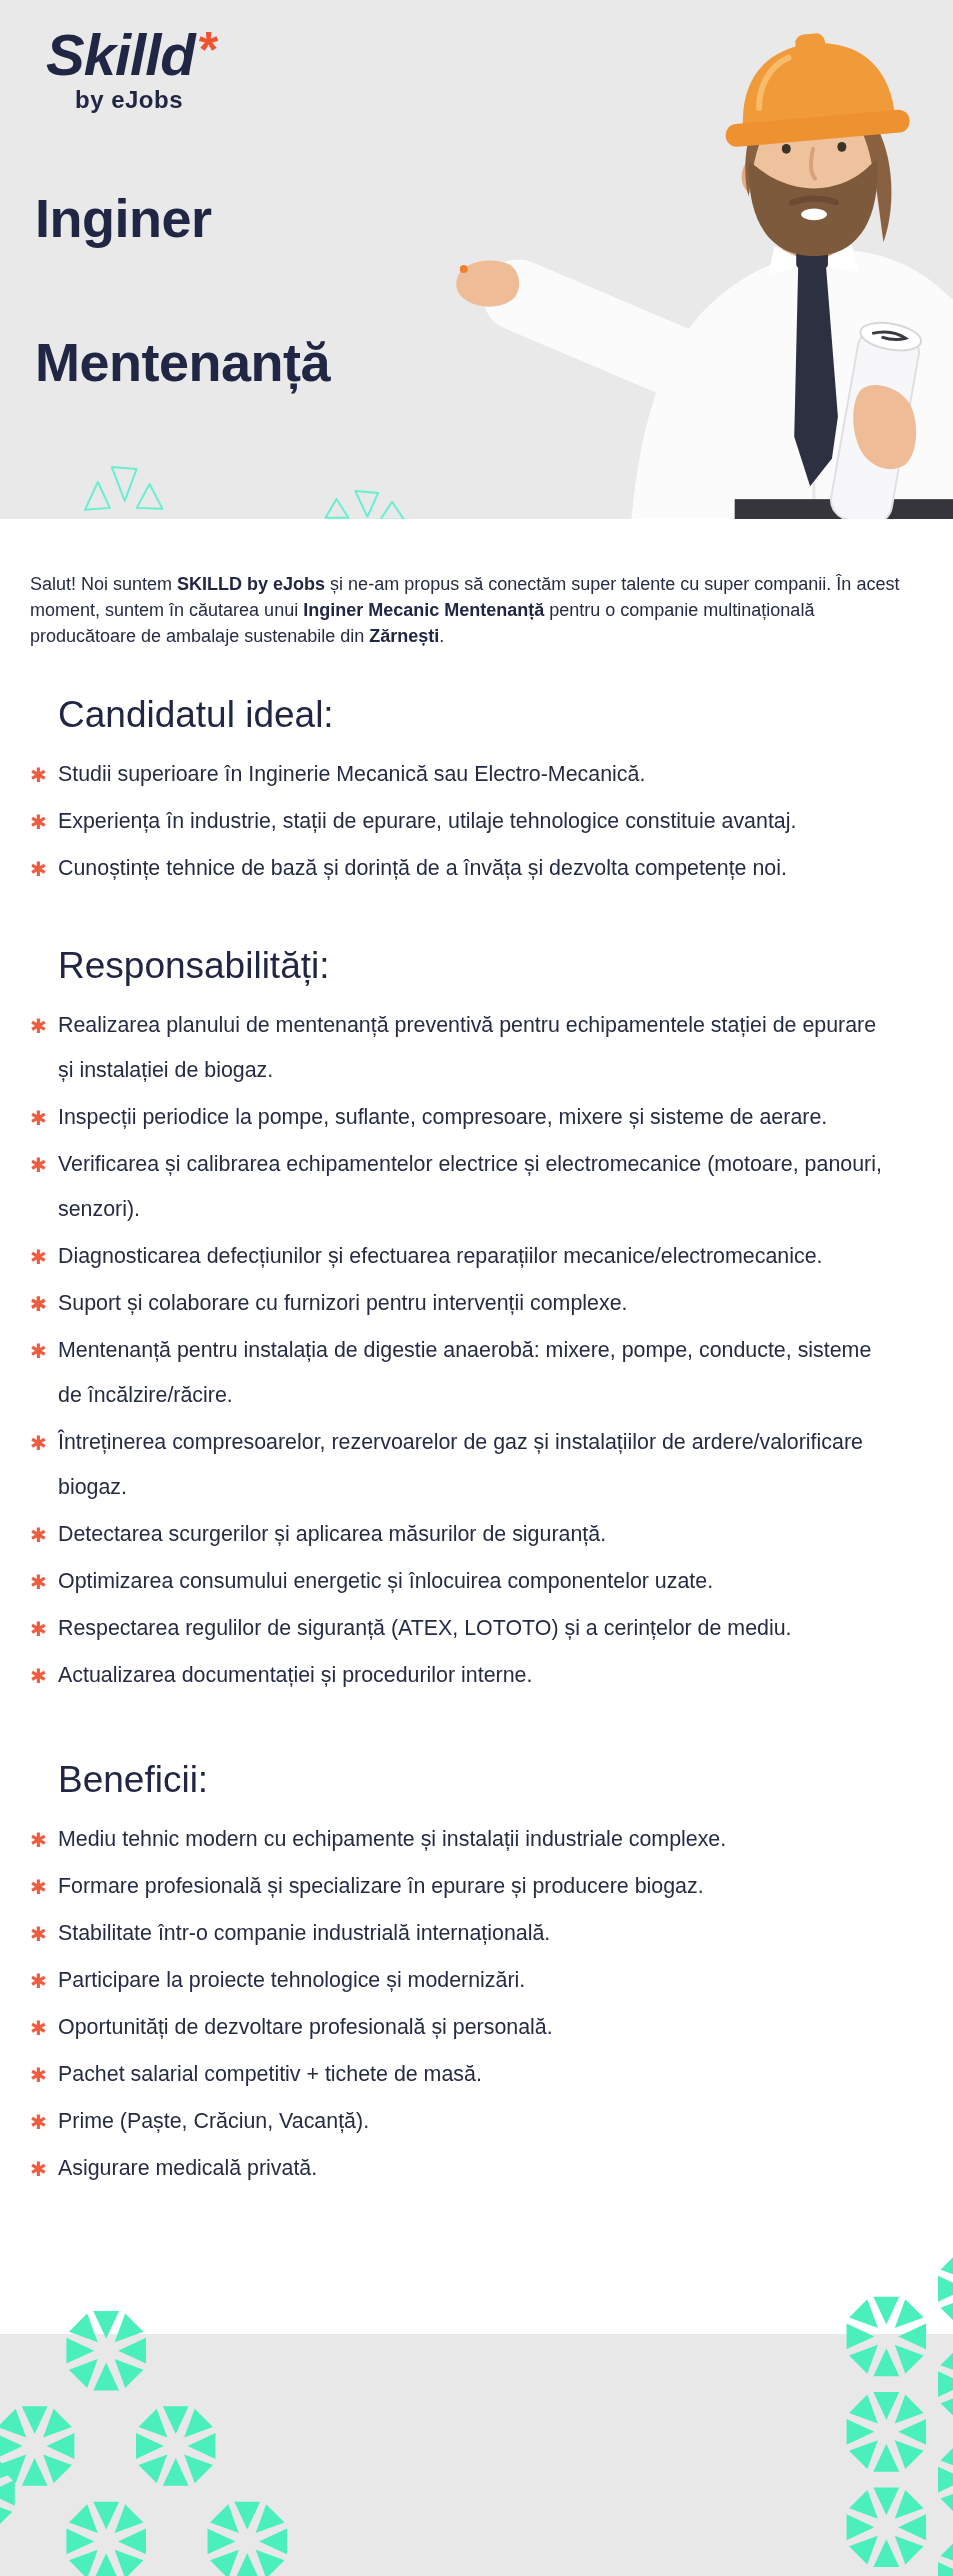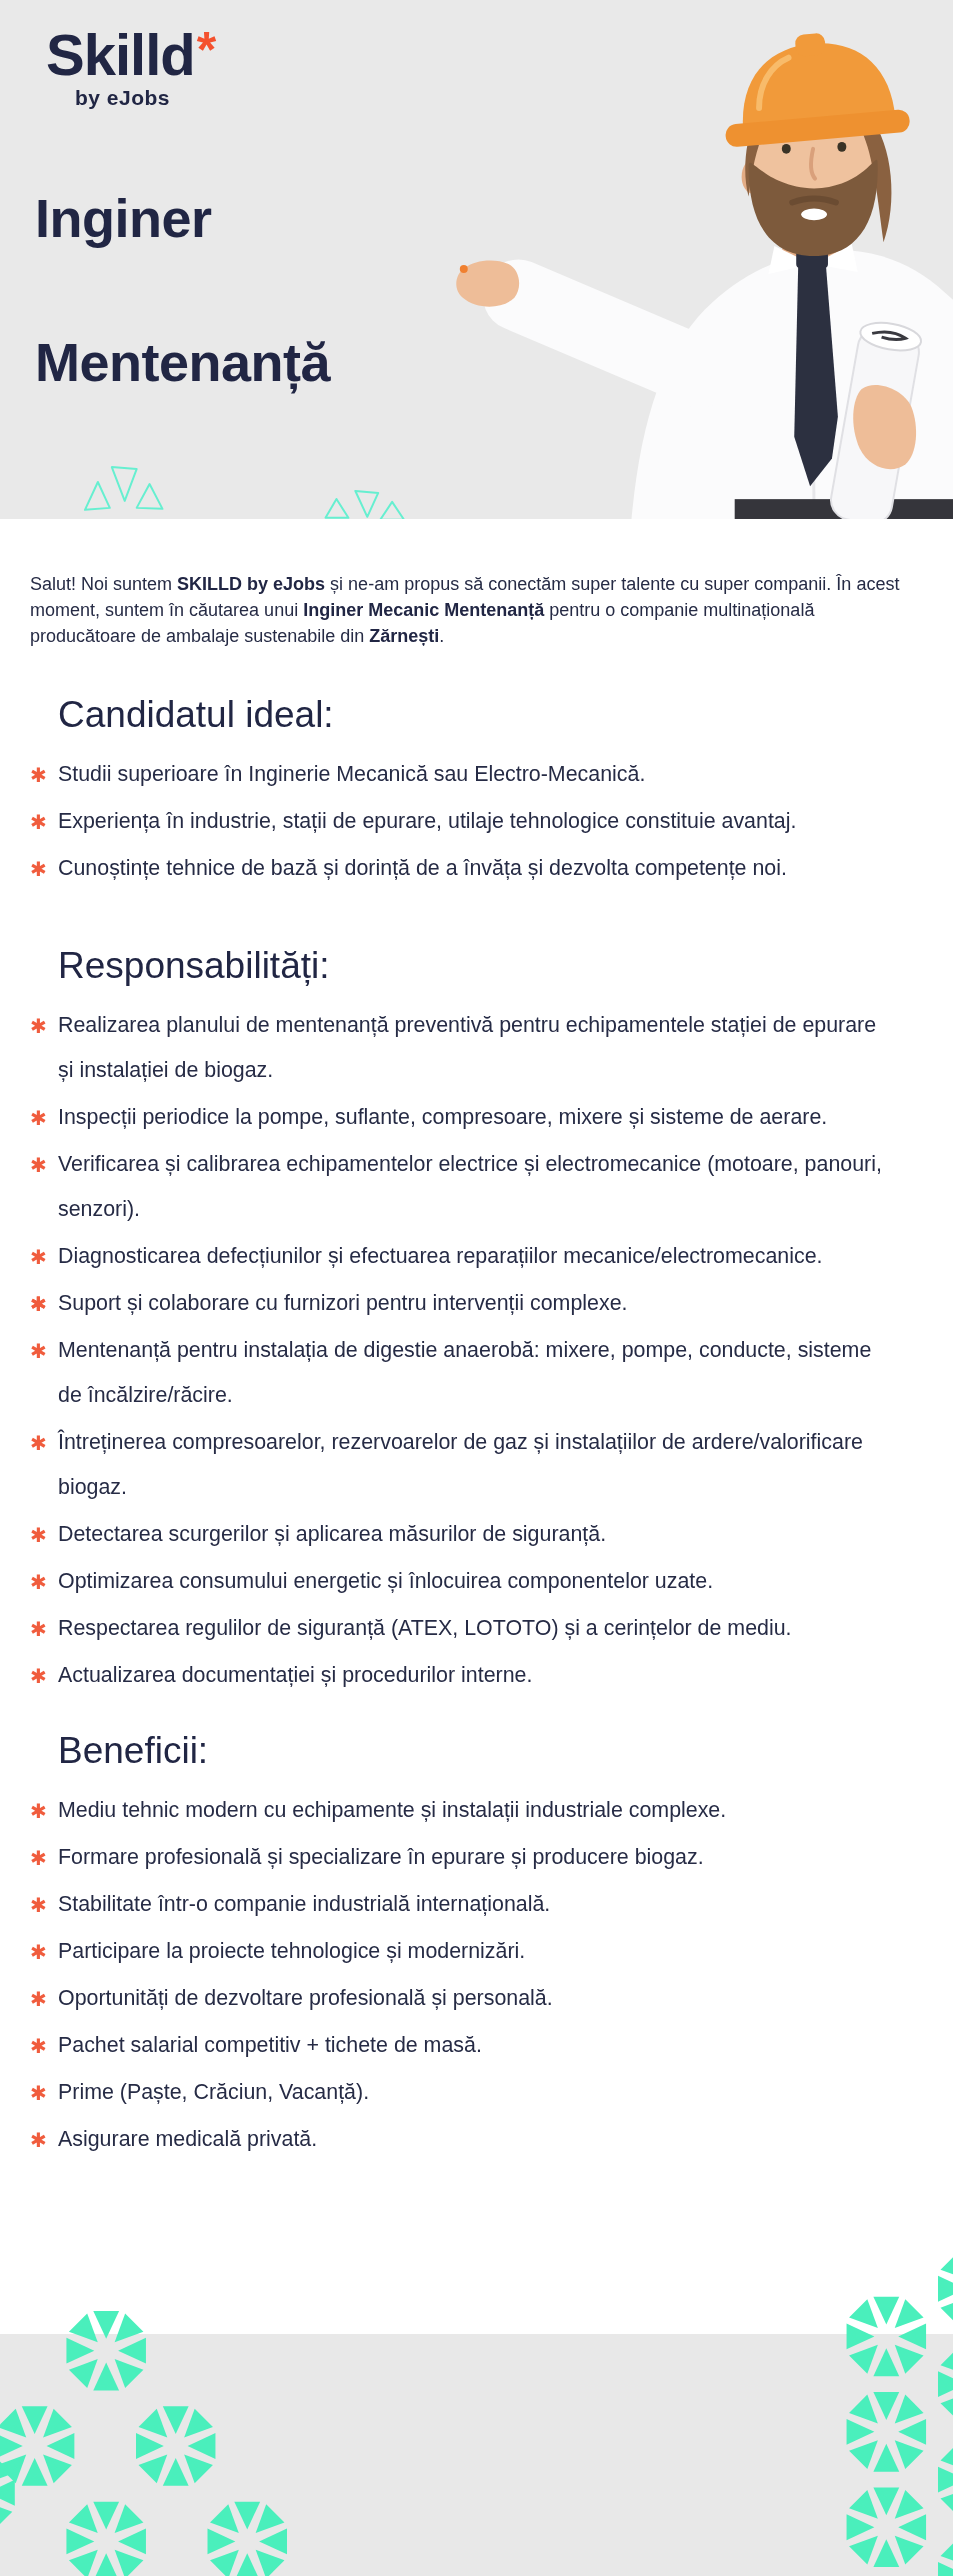--- a/index.html
+++ b/index.html
@@ -3,36 +3,36 @@
 <meta charset="utf-8">
 <title>Skilld by eJobs — Inginer Mecanic Mentenanță</title>
 <style>
   html,body{margin:0;padding:0;background:#ffffff;}
   .page{position:relative;width:953px;height:2576px;margin:0 auto;background:#ffffff;
         overflow:hidden;font-family:"Liberation Sans",sans-serif;color:#262b45;}
 
   
   .hero{position:absolute;top:0;left:0;width:953px;height:519px;background:#e9e9e9;overflow:hidden;}
   .logo{position:absolute;left:46px;top:26px;color:#212644;z-index:3;}
-  .logo-row{font-weight:bold;font-size:58px;line-height:1.0;letter-spacing:-1px;}
+  .logo-row{font-weight:bold;font-size:58px;line-height:1.0;letter-spacing:-1px;font-style:italic;}
   .logo-star{color:#f4512e;font-size:50px;position:relative;top:-8px;margin-left:2px;font-weight:bold;}
-  .logo-sub{font-weight:bold;font-size:21px;letter-spacing:0.5px;margin:2px 0 0 29px;}
+  .logo-sub{font-weight:bold;font-size:24px;letter-spacing:0.5px;margin:2px 0 0 29px;}
   .title{position:absolute;left:35px;top:182px;width:417px;margin:0;text-align:left;
          font-size:54px;line-height:72px;font-weight:bold;color:#212644;letter-spacing:-0.5px;z-index:2;}
   .hero-tris{position:absolute;left:77px;top:452px;z-index:2;}
   .photo{position:absolute;right:0;top:0;z-index:1;}
 
   
   .content{position:absolute;top:519px;left:0;width:953px;}
   .intro{margin:52px 44px 0 30px;font-size:18px;line-height:26px;}
   .intro b{font-weight:bold;color:#212644;}
   .sec-heading{font-size:37px;line-height:42px;margin:0 0 0 58px;color:#212644;font-weight:normal;}
   .sec-0 .sec-heading{margin-top:45px;}
   .sec-1 .sec-heading{margin-top:54px;}
-  .sec-2 .sec-heading{margin-top:32px;}
+  .sec-2 .sec-heading{margin-top:61px;}
   ul.bullets{list-style:none;margin:16px 0 0 0;padding:0;}
   ul.bullets li{position:relative;padding:0 58px 0 58px;font-size:21.4px;line-height:45px;}
   ul.bullets li + li{margin-top:2px;}
   .ast{position:absolute;left:30px;top:1px;color:#f05c3d;font-size:20px;line-height:45px;}
 
   
   .footer{position:absolute;left:0;bottom:0;width:953px;height:242px;background:#e8e8e8;}
   .deco{position:absolute;}
   .deco-left{left:-45px;top:-33px;}
   .deco-right{right:0;top:-93px;}

